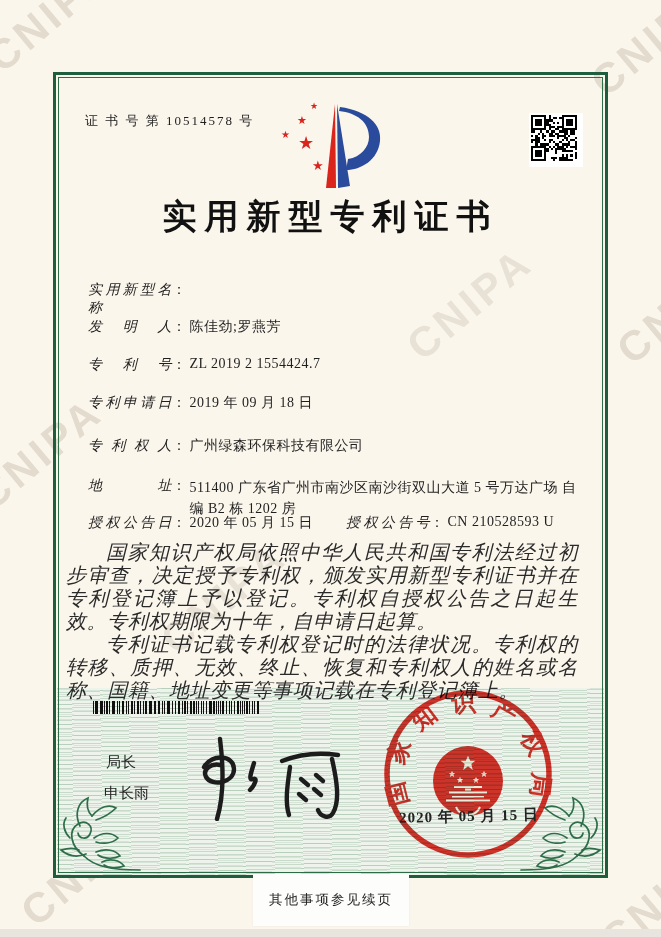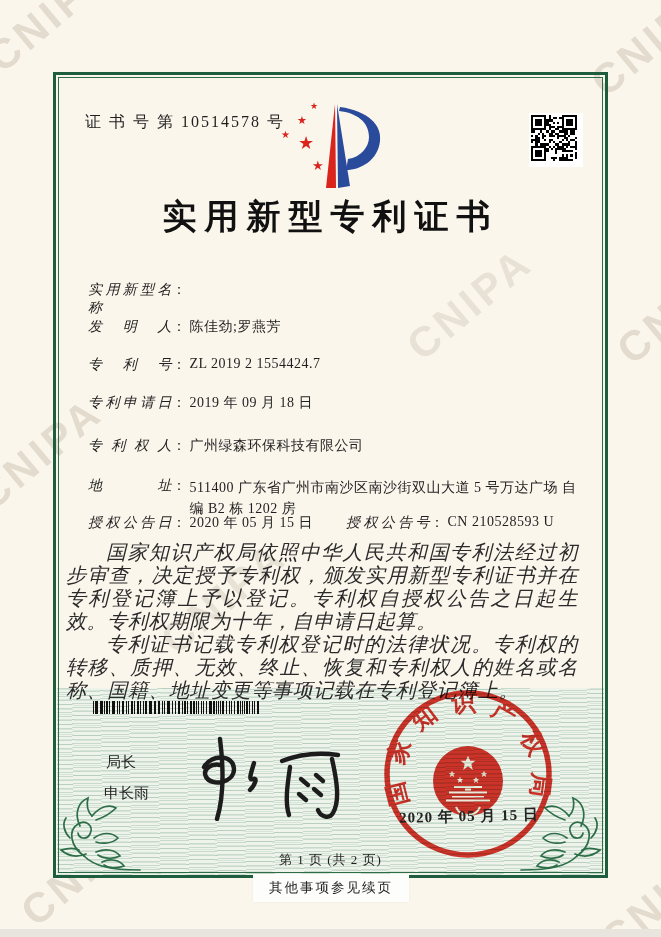--- a/index.html
+++ b/index.html
@@ -16,21 +16,21 @@
   .frame::after{content:"";position:absolute;inset:2px;border:1px solid #2d6e48;}
   
   .band{position:absolute;left:57px;top:688px;width:547px;height:187px;
         background-color:#eef3ec;
         background-image:repeating-linear-gradient(178deg, rgba(110,160,125,.30) 0 1px, rgba(0,0,0,0) 1px 4px),
                          repeating-linear-gradient(2deg, rgba(110,160,125,.18) 0 1px, rgba(0,0,0,0) 1px 5px);}
   .ornament{position:absolute;width:92px;height:82px;z-index:3;}
   .orn-left{left:50px;top:794px;}
   .orn-right{left:519px;top:794px;transform:scaleX(-1);}
   
-  .cert-no{position:absolute;left:85px;top:112px;font-size:16px;letter-spacing:2px;}
+  .cert-no{position:absolute;left:85px;top:112px;font-size:13px;letter-spacing:2px;}
   .logo{position:absolute;left:276px;top:98px;width:112px;height:98px;}
   .logo .star{position:absolute;color:#da251d;line-height:1;}
   .qr{position:absolute;left:529px;top:113px;width:50px;height:50px;background:#fff;padding:2px;}
   .title{position:absolute;left:53px;top:194px;width:555px;text-align:center;
          font-size:34px;font-weight:bold;letter-spacing:8px;color:#111;}
   
   .row{position:absolute;left:88px;display:flex;font-size:14px;letter-spacing:.5px;}
   .flabel{display:inline-block;width:84px;text-align:justify;text-align-last:justify;flex:none;font-style:italic;}
   .colon{flex:none;}
   .fvalue{margin-left:3px;}
@@ -50,21 +50,21 @@
             font-family:"Liberation Sans","DejaVu Sans",sans-serif;color:#222;}
   .signature{position:absolute;left:190px;top:733px;z-index:4;}
   .seal{position:absolute;left:381px;top:687px;width:174px;height:174px;z-index:5;
         mix-blend-mode:multiply;opacity:.93;}
   .seal-date{position:absolute;left:393px;top:807px;width:152px;z-index:6;
              font-size:15px;font-weight:bold;color:#222;transform:rotate(-1.5deg);
              text-align:center;letter-spacing:1px;}
   .page-num{position:absolute;left:53px;top:851px;width:555px;text-align:center;
             font-size:13px;z-index:4;letter-spacing:1px;}
   .note-box{position:absolute;left:331px;top:874px;transform:translateX(-50%);
-            background:#fdfdfb;padding:5px 16px;font-size:13.5px;letter-spacing:2px;
+            background:#fdfdfb;padding:17px 16px;font-size:13.5px;letter-spacing:2px;
             box-shadow:0 0 2px rgba(0,0,0,.06);}
 </style>
 </head>
 <body>
 
 <div class="page">
 
   <span class="wm" style="left:-24px;top:-8px">CNIPA</span>
   <span class="wm" style="left:580px;top:16px">CNIPA</span>
   <span class="wm" style="left:-34px;top:430px">CNIPA</span>
@@ -415,17 +415,16 @@
         <rect x="-19" y="10.5" width="38" height="2"></rect>
         <rect x="-16" y="15" width="32" height="1.5"></rect>
         <rect x="-22" y="18.5" width="44" height="2"></rect>
         <rect x="-3" y="7.5" width="6" height="2.2"></rect>
       </g>
       <path d="M-12,26 A 13,13 0 0 0 12,26" fill="none" stroke="#fbf6ec" stroke-width="2"></path>
     </g>
   </svg>
   <div class="seal-date">2020 年 05 月 15 日</div>
 
-  <div class="page-num">第 1 页 (共 2 页)</div>
   <div class="note-box">其他事项参见续页</div>
 
   <div class="edge-strip"></div>
 </div>
 
 </body></html>

